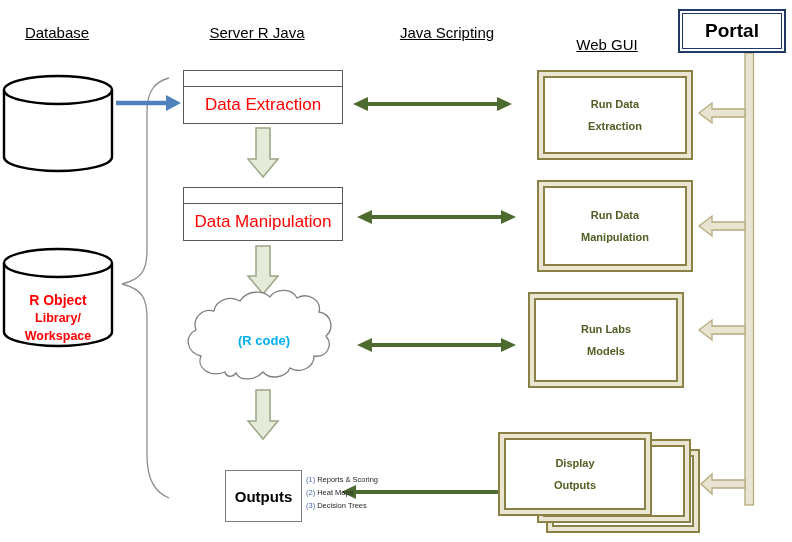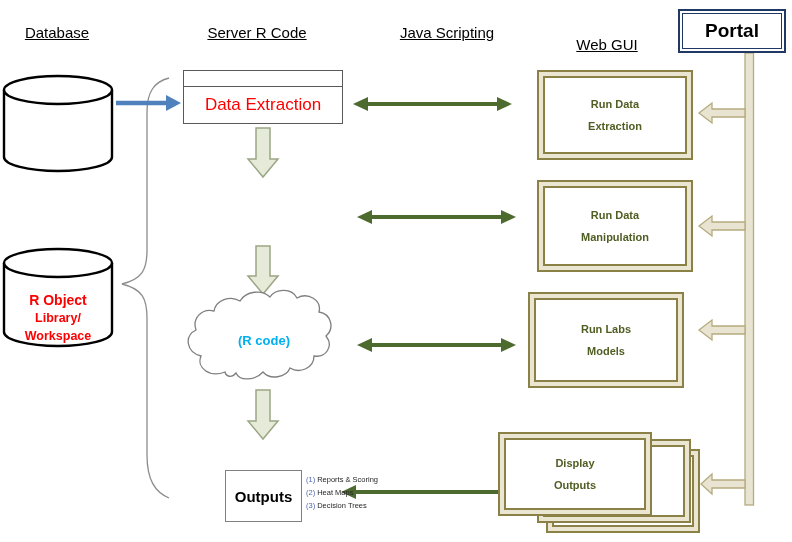--- a/index.html
+++ b/index.html
@@ -103,37 +103,41 @@
       </g>
       <g>
         <line x1="354" y1="492" x2="510" y2="492" stroke-width="4"></line>
         <polygon points="341,492 356,485 356,499" stroke="none"></polygon>
         <polygon points="523,492 508,485 508,499" stroke="none"></polygon>
       </g>
     </g>
   </svg>
 
   <div class="abs hdr" style="left:57px;top:24px;">Database</div>
-  <div class="abs hdr" style="left:257px;top:24px;">Server R Code</div>
+  <div class="abs hdr" style="left:257px;top:24px;">Server R Java</div>
   <div class="abs hdr" style="left:447px;top:24px;">Java Scripting</div>
   <div class="abs hdr" style="left:607px;top:36px;">Web GUI</div>
 
   <div class="abs portal" style="left:678px;top:9px;">
     <div class="portal-inner">Portal</div>
   </div>
 
   <div class="abs cyl-text cyl2-t" style="top:291px;">
     <div class="cyl2-l1">R  Object</div>
     <div class="cyl2-l2">Library/</div>
     <div class="cyl2-l2">Workspace</div>
   </div>
 
   <div class="abs sbox" style="left:183px;top:70px;">
     <div class="sbox-strip"></div>
     <div class="sbox-label">Data Extraction</div>
+  </div>
+  <div class="abs sbox" style="left:183px;top:187px;">
+    <div class="sbox-strip"></div>
+    <div class="sbox-label">Data Manipulation</div>
   </div>
 
   <div class="abs cloud-label" style="left:264px;top:340px;">(R code)</div>
 
   <div class="abs outbox" style="left:225px;top:470px;">Outputs</div>
   <div class="abs outlist" style="left:306px;top:474px;">
     <div class="outrow"><span class="num">(1)</span><span>Reports &amp; Scoring</span></div>
     <div class="outrow"><span class="num">(2)</span><span>Heat Maps</span></div>
     <div class="outrow"><span class="num">(3)</span><span>Decision Trees</span></div>
   </div>

